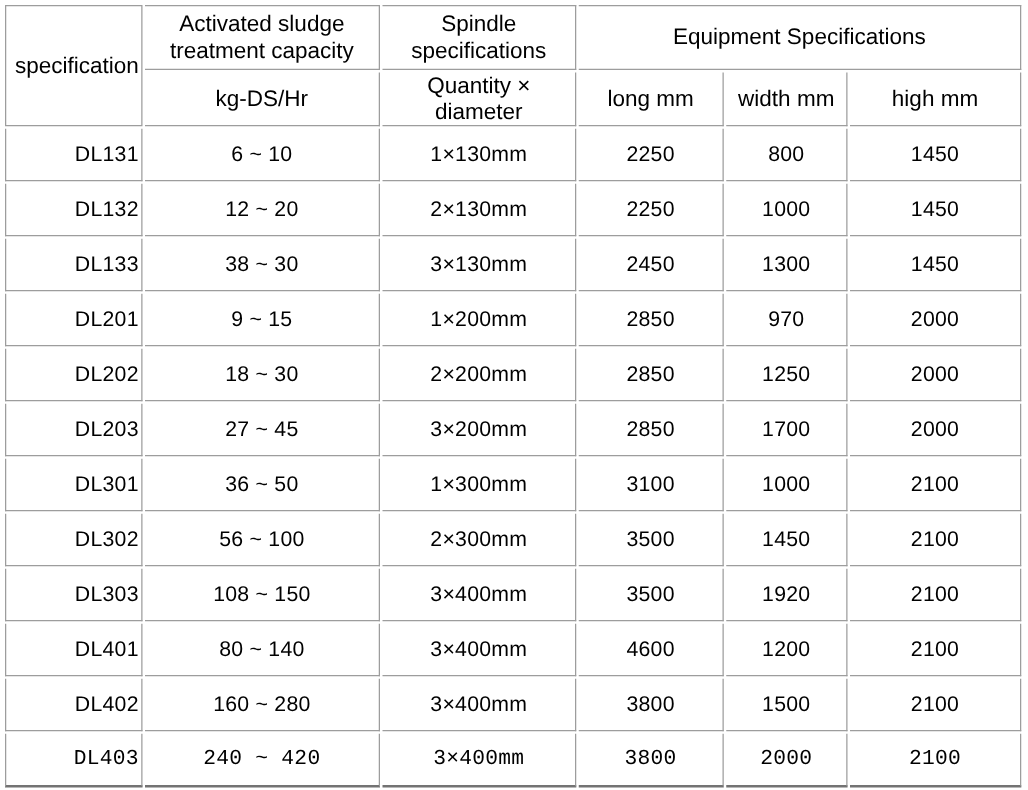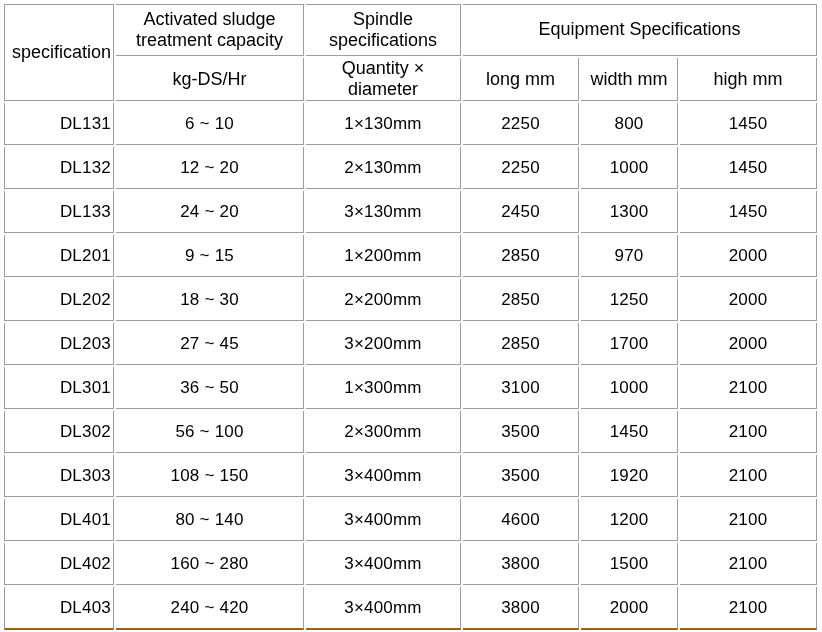--- a/index.html
+++ b/index.html
@@ -53,21 +53,22 @@
     height: 38px;
     font-size: 18px;
     line-height: 1.18;
   }
   tbody td {
     height: 41px;
     font-size: 17px;
     letter-spacing: 0.2px;
   }
   tbody tr:last-child td {
-    border-bottom: 2px solid #a16207;
+    border-bottom: 2px solid #737373;
+    font-family: Liberation Mono, monospace;
   }
 </style>
 </head>
 <body>
 
 <div class="page">
   <table class="spec-table">
     <colgroup>
       <col class="c1">
         <col class="c2">
@@ -103,21 +104,21 @@
       <tr>
         <td class="edge-left">DL132</td>
         <td>12 ~ 20</td>
         <td>2×130mm</td>
         <td>2250</td>
         <td>1000</td>
         <td>1450</td>
       </tr>
       <tr>
         <td class="edge-left">DL133</td>
-        <td>24 ~ 20</td>
+        <td>38 ~ 30</td>
         <td>3×130mm</td>
         <td>2450</td>
         <td>1300</td>
         <td>1450</td>
       </tr>
       <tr>
         <td class="edge-left">DL201</td>
         <td>9 ~ 15</td>
         <td>1×200mm</td>
         <td>2850</td>

